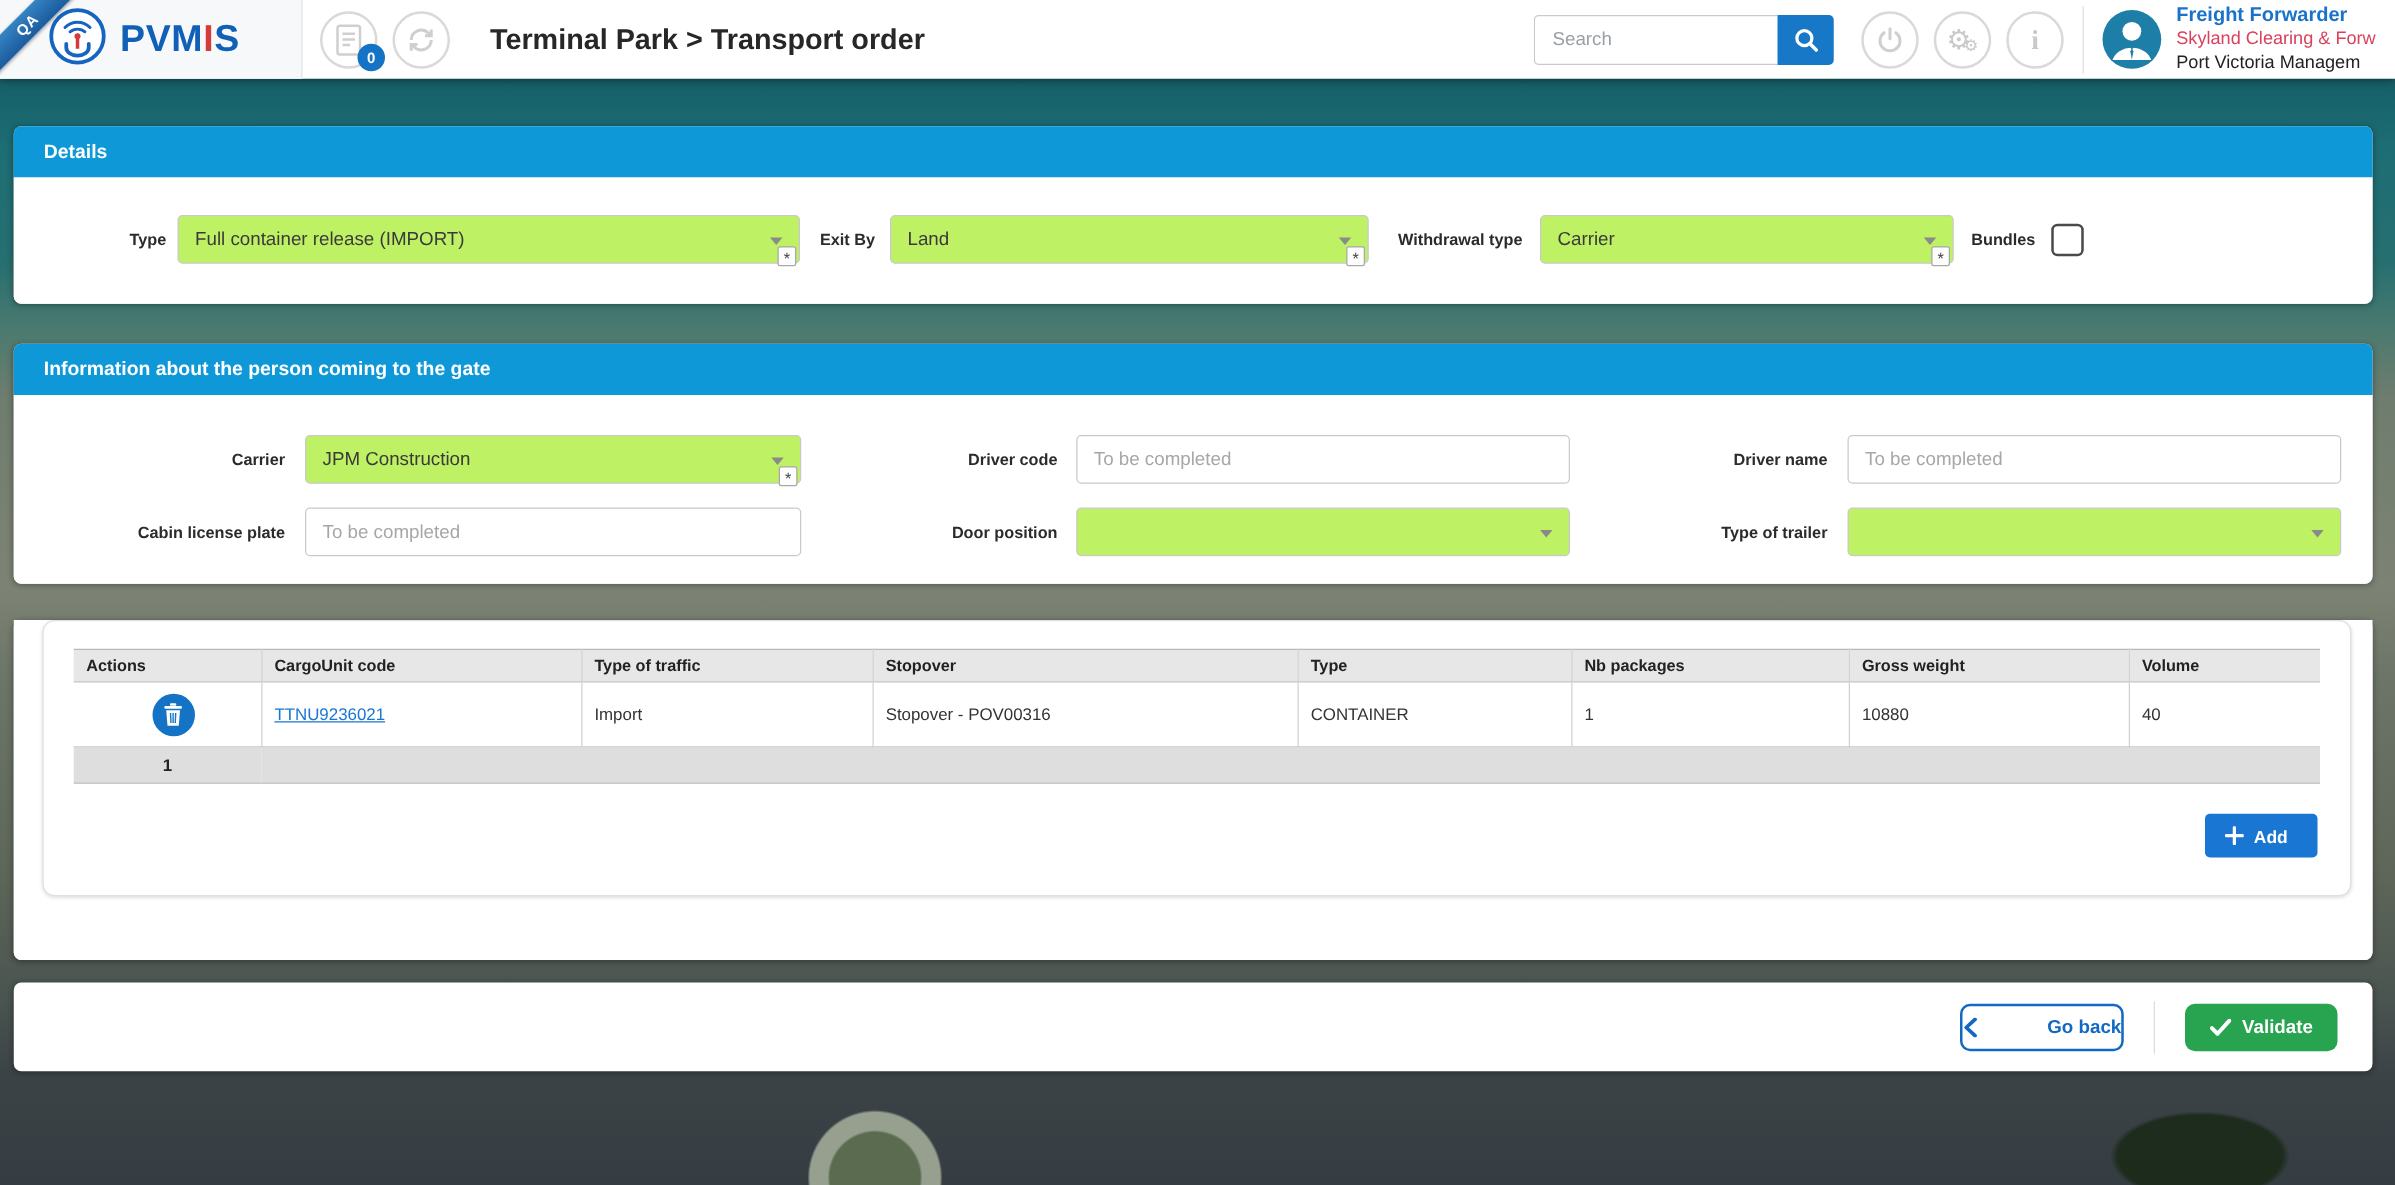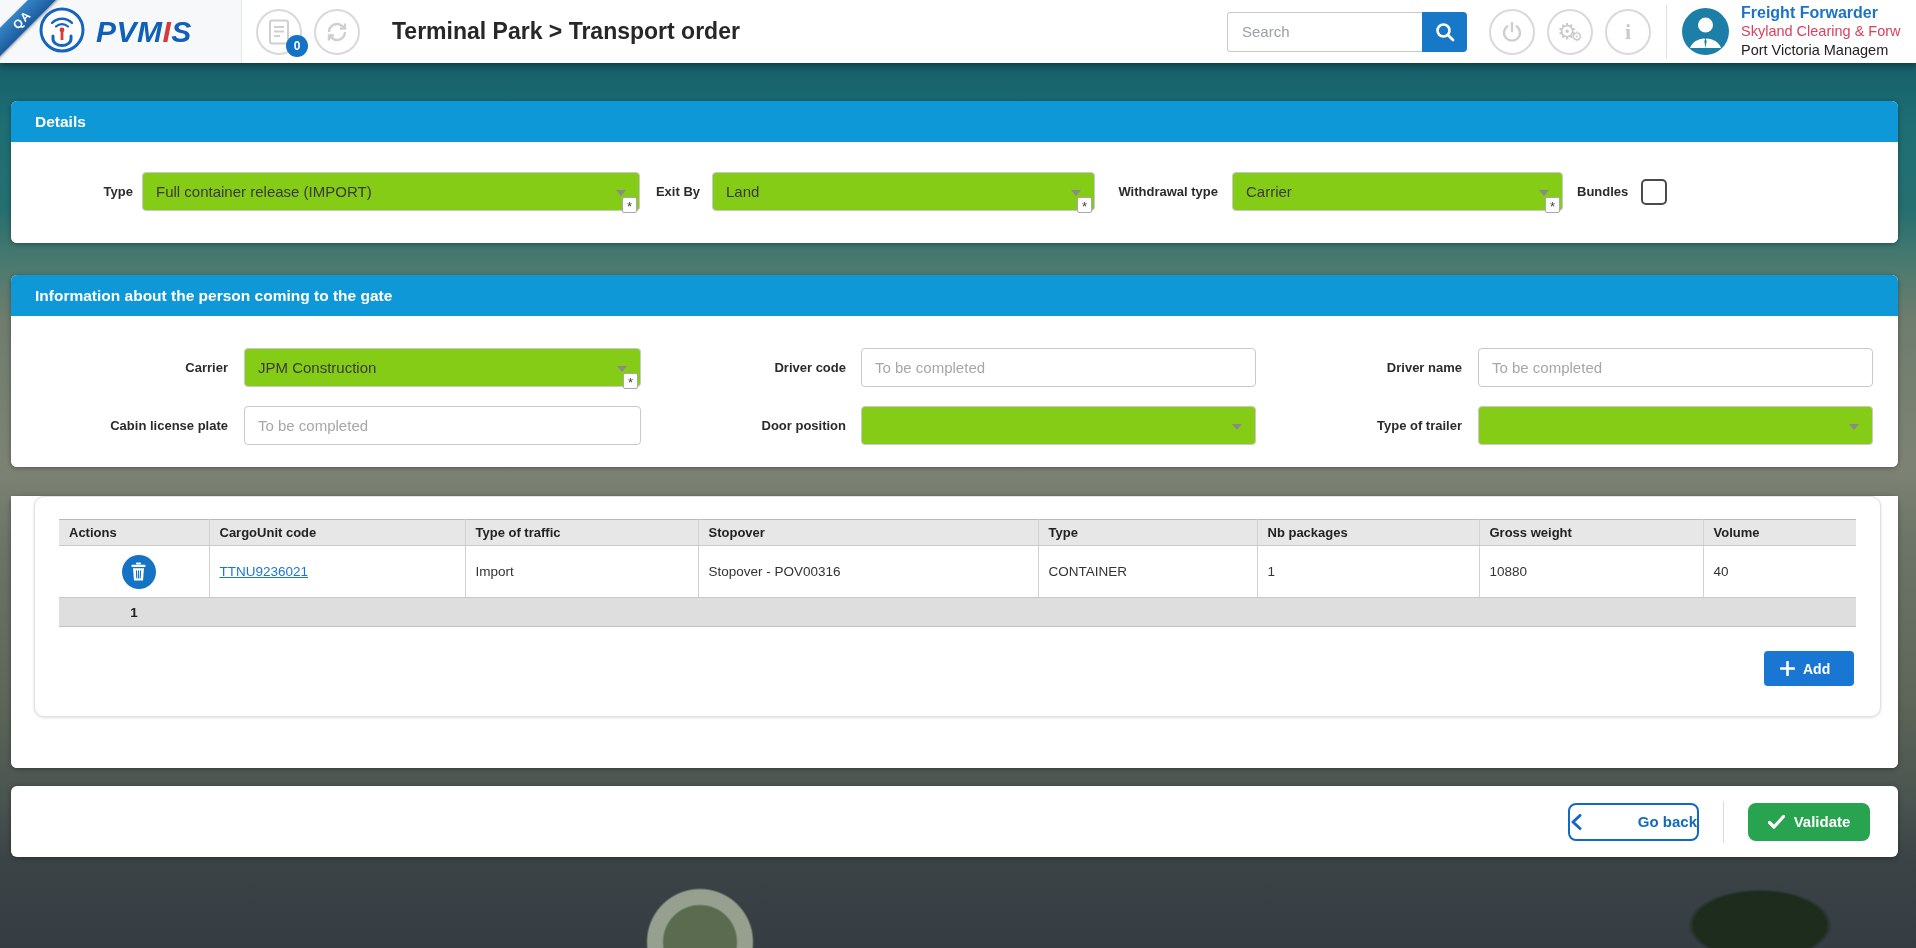--- a/index.html
+++ b/index.html
@@ -27,21 +27,21 @@
     width:242px; background:#f6f8fa; border-right:1px solid #e2e5e8;
     position:relative; display:flex; align-items:center; overflow:hidden; flex:0 0 auto;
   }
   .qa-ribbon {
     position:absolute; left:-38px; top:10px; width:120px; padding:3px 0;
     background:linear-gradient(#3584c4,#1b5c9e);
     color:#fff; font-size:12px; font-weight:bold; text-align:center;
     transform:rotate(-45deg); letter-spacing:1px; box-shadow:0 1px 3px rgba(0,0,0,.4);
   }
   .logo-circle { margin-left:38px; flex:0 0 auto; }
-  .brand-name { font-size:30px; font-weight:800; color:#1060b8; margin-left:10px; letter-spacing:.5px;font-style:italic; }
+  .brand-name { font-size:30px; font-weight:800; color:#1060b8; margin-left:10px; letter-spacing:.5px; }
   .brand-name .red-i { color:#d43b3b; }
 
   .header-main { flex:1; display:flex; align-items:center; position:relative; min-width:0; }
   .circle-btn {
     width:46px; height:46px; border-radius:50%; border:2px solid #d9d9d9; background:#fff;
     display:flex; align-items:center; justify-content:center; position:relative; flex:0 0 auto; cursor:pointer;
   }
   .circle-btn + .circle-btn { margin-left:12px; }
   .badge {
     position:absolute; right:-8px; bottom:-4px; width:22px; height:22px; border-radius:50%;
@@ -94,21 +94,21 @@
   .card-cargo { margin-top:26px; }
   .card-cargo .card-body { height:272px; }
 
   .form-row { display:flex; align-items:center; }
   .details-row { padding-top:30px; }
   .gate-row + .gate-row { margin-top:19px; }
 
   .f-label { font-size:13px; font-weight:bold; color:#2b2b2b; text-align:right; flex:0 0 auto; white-space:nowrap; }
 
   .field {
-    position:relative; height:39px; border:1px solid #c9c9c9; border-radius:4px; background:#84cc16;
+    position:relative; height:39px; border:1px solid #c9c9c9; border-radius:4px; background:#bef264;
     display:flex; align-items:center; padding:0 30px 0 13px; font-size:15px; color:#3a3a3a; flex:0 0 auto;
     cursor:pointer;
   }
   .field .value { overflow:hidden; white-space:nowrap; }
   .arrow-down {
     position:absolute; right:13px; top:17px; width:0; height:0;
     border-left:5.5px solid transparent; border-right:5.5px solid transparent; border-top:6px solid #8a8a8a;
   }
   .req-chip {
     position:absolute; right:2px; bottom:-3px; width:15px; height:16px;

